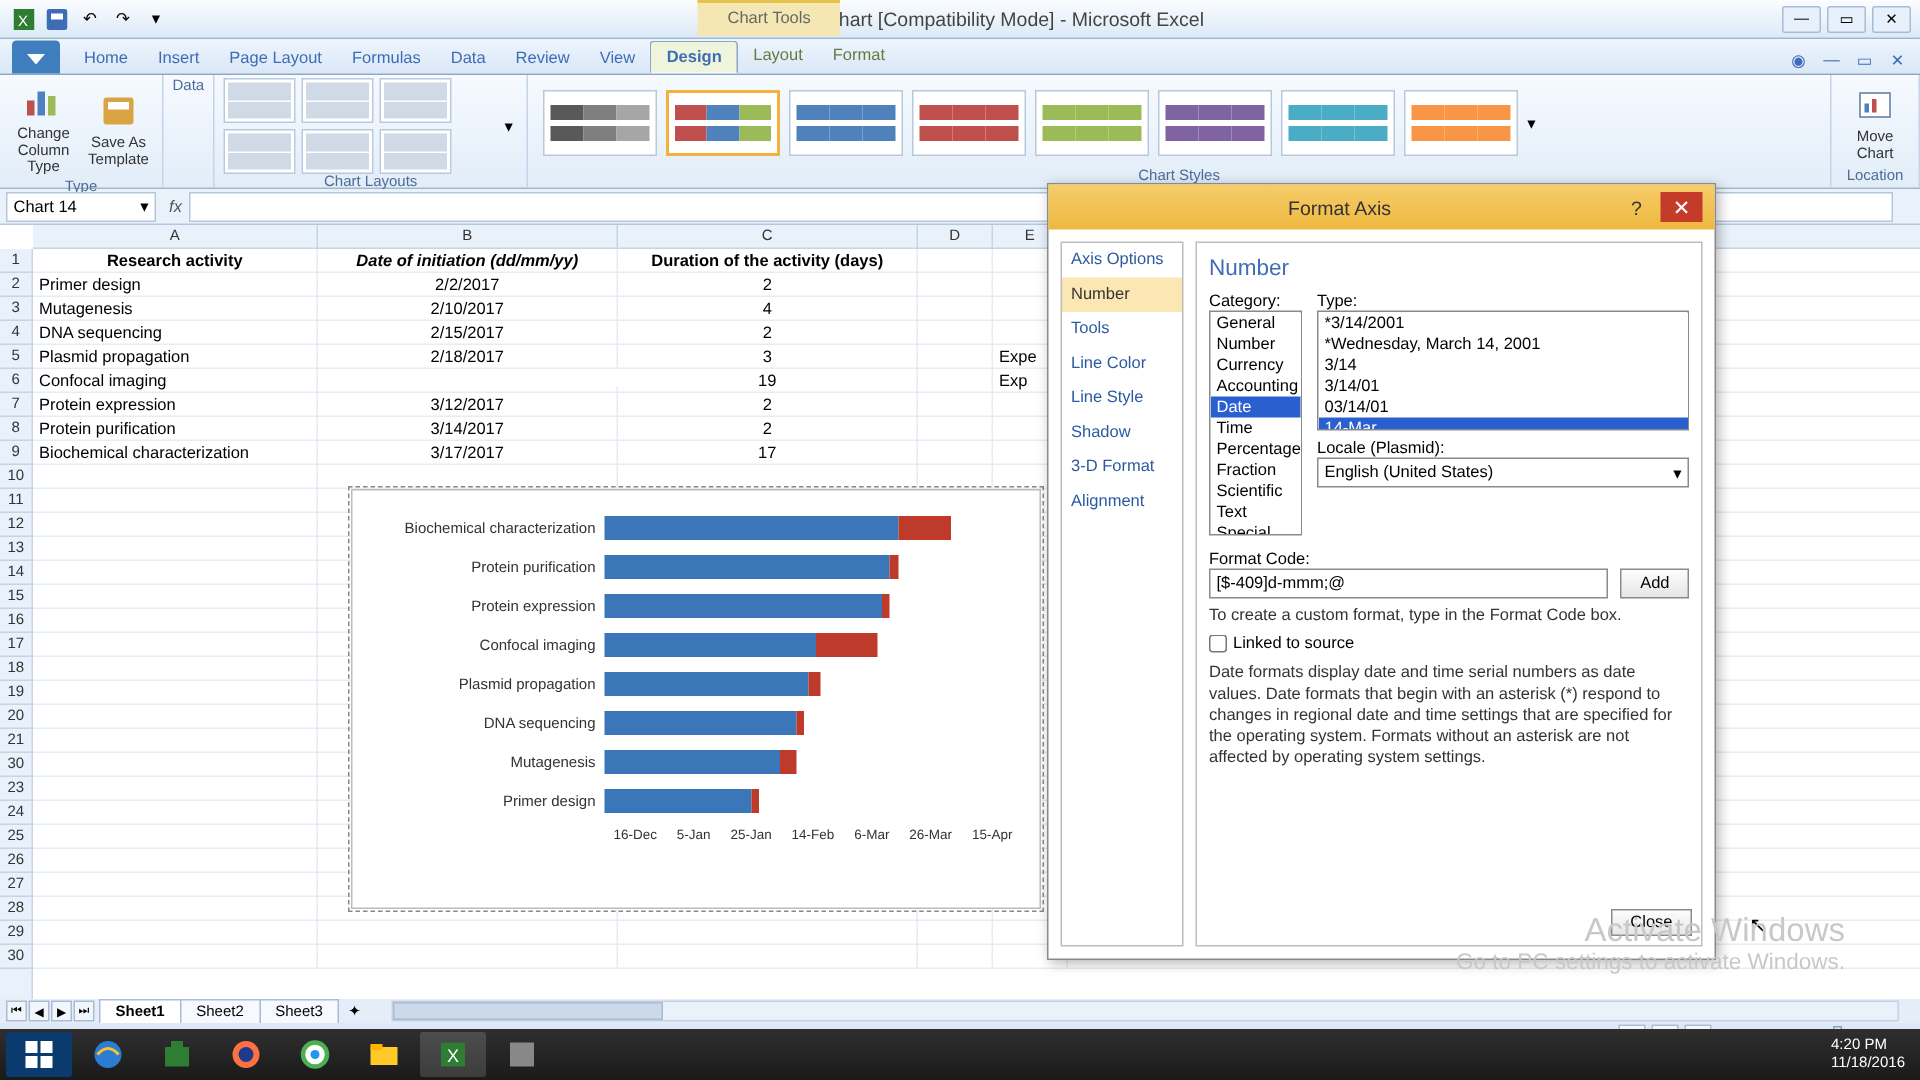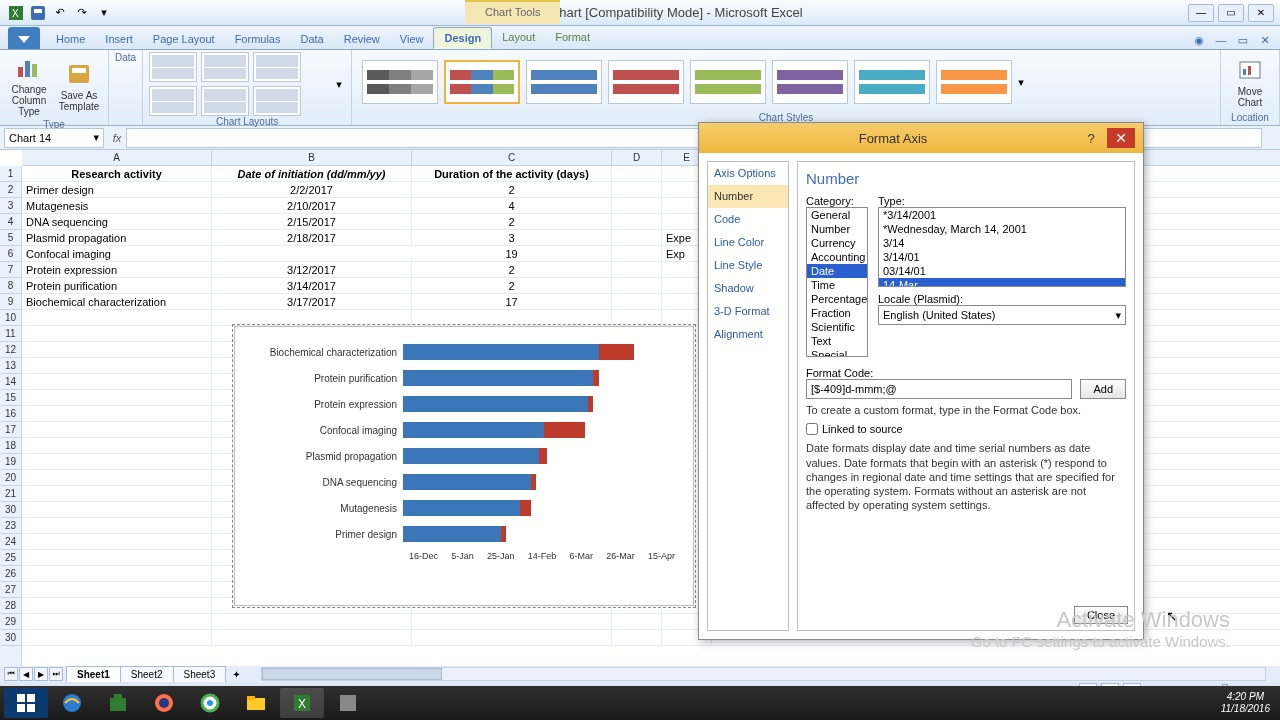--- a/index.html
+++ b/index.html
@@ -100,21 +100,21 @@
 
 .statusbar { position: absolute; left: 0; right: 0; bottom: 22px; height: 16px; background: linear-gradient(#e0eaf6,#cfddef); display: flex; align-items: center; font-size: 10px; padding: 0 6px; color: #333; }
 .statusbar .right { margin-left: auto; display: flex; align-items: center; gap: 4px; }
 .viewbtn { width: 18px; height: 14px; border: 1px solid #a9bcd4; background: #f2f7fc; }
 .zoom-slider { width: 80px; height: 4px; background: #b5c7dc; position: relative; }
 .zoom-slider .th { position: absolute; left: 38px; top: -4px; width: 6px; height: 12px; background: #dfe8f3; border: 1px solid #8aa3c2; }
 
 .taskbar { position: absolute; left: 0; right: 0; bottom: 0; height: 34px; background: linear-gradient(#2f2f2f,#1a1a1a); display: flex; align-items: center; padding: 0 4px; gap: 2px; }
 .tbtn { width: 44px; height: 30px; display: flex; align-items: center; justify-content: center; border-radius: 2px; }
 .tbtn.start { background: #0a3a6e; }
-.tclock { margin-left: auto; color: #fff; font-size: 10px; text-align: center; line-height: 1.2; padding-right: 6px; font-style: italic; }
+.tclock { margin-left: auto; color: #fff; font-size: 10px; text-align: left; line-height: 1.2; padding-right: 6px; }
 
 .watermark { position: absolute; right: 50px; bottom: 70px; color: #c8c8c8; font-size: 15px; text-align:right; pointer-events:none;}
 .watermark .big { font-size: 22px; }
 </style>
 </head>
 <body>
 
 <div class="titlebar">
   <div class="qat">
     <span class="qat-icon">
@@ -681,21 +681,21 @@
 <div class="dialog">
   <div class="dlg-title">
     <span class="t">Format Axis</span>
     <span class="hbtn">?</span>
     <span class="xbtn">✕</span>
   </div>
   <div class="dlg-body">
     <div class="dlg-nav" id="dlg-nav">
         <div class="dlg-nav-item">Axis Options</div>
         <div class="dlg-nav-item sel">Number</div>
-        <div class="dlg-nav-item">Code</div>
+        <div class="dlg-nav-item">Tools</div>
         <div class="dlg-nav-item">Line Color</div>
         <div class="dlg-nav-item">Line Style</div>
         <div class="dlg-nav-item">Shadow</div>
         <div class="dlg-nav-item">3-D Format</div>
         <div class="dlg-nav-item">Alignment</div>
       </div>
     <div class="dlg-pane">
       <h3>Number</h3>
       <div class="field-row">
         <div style="flex:0 0 64px">

